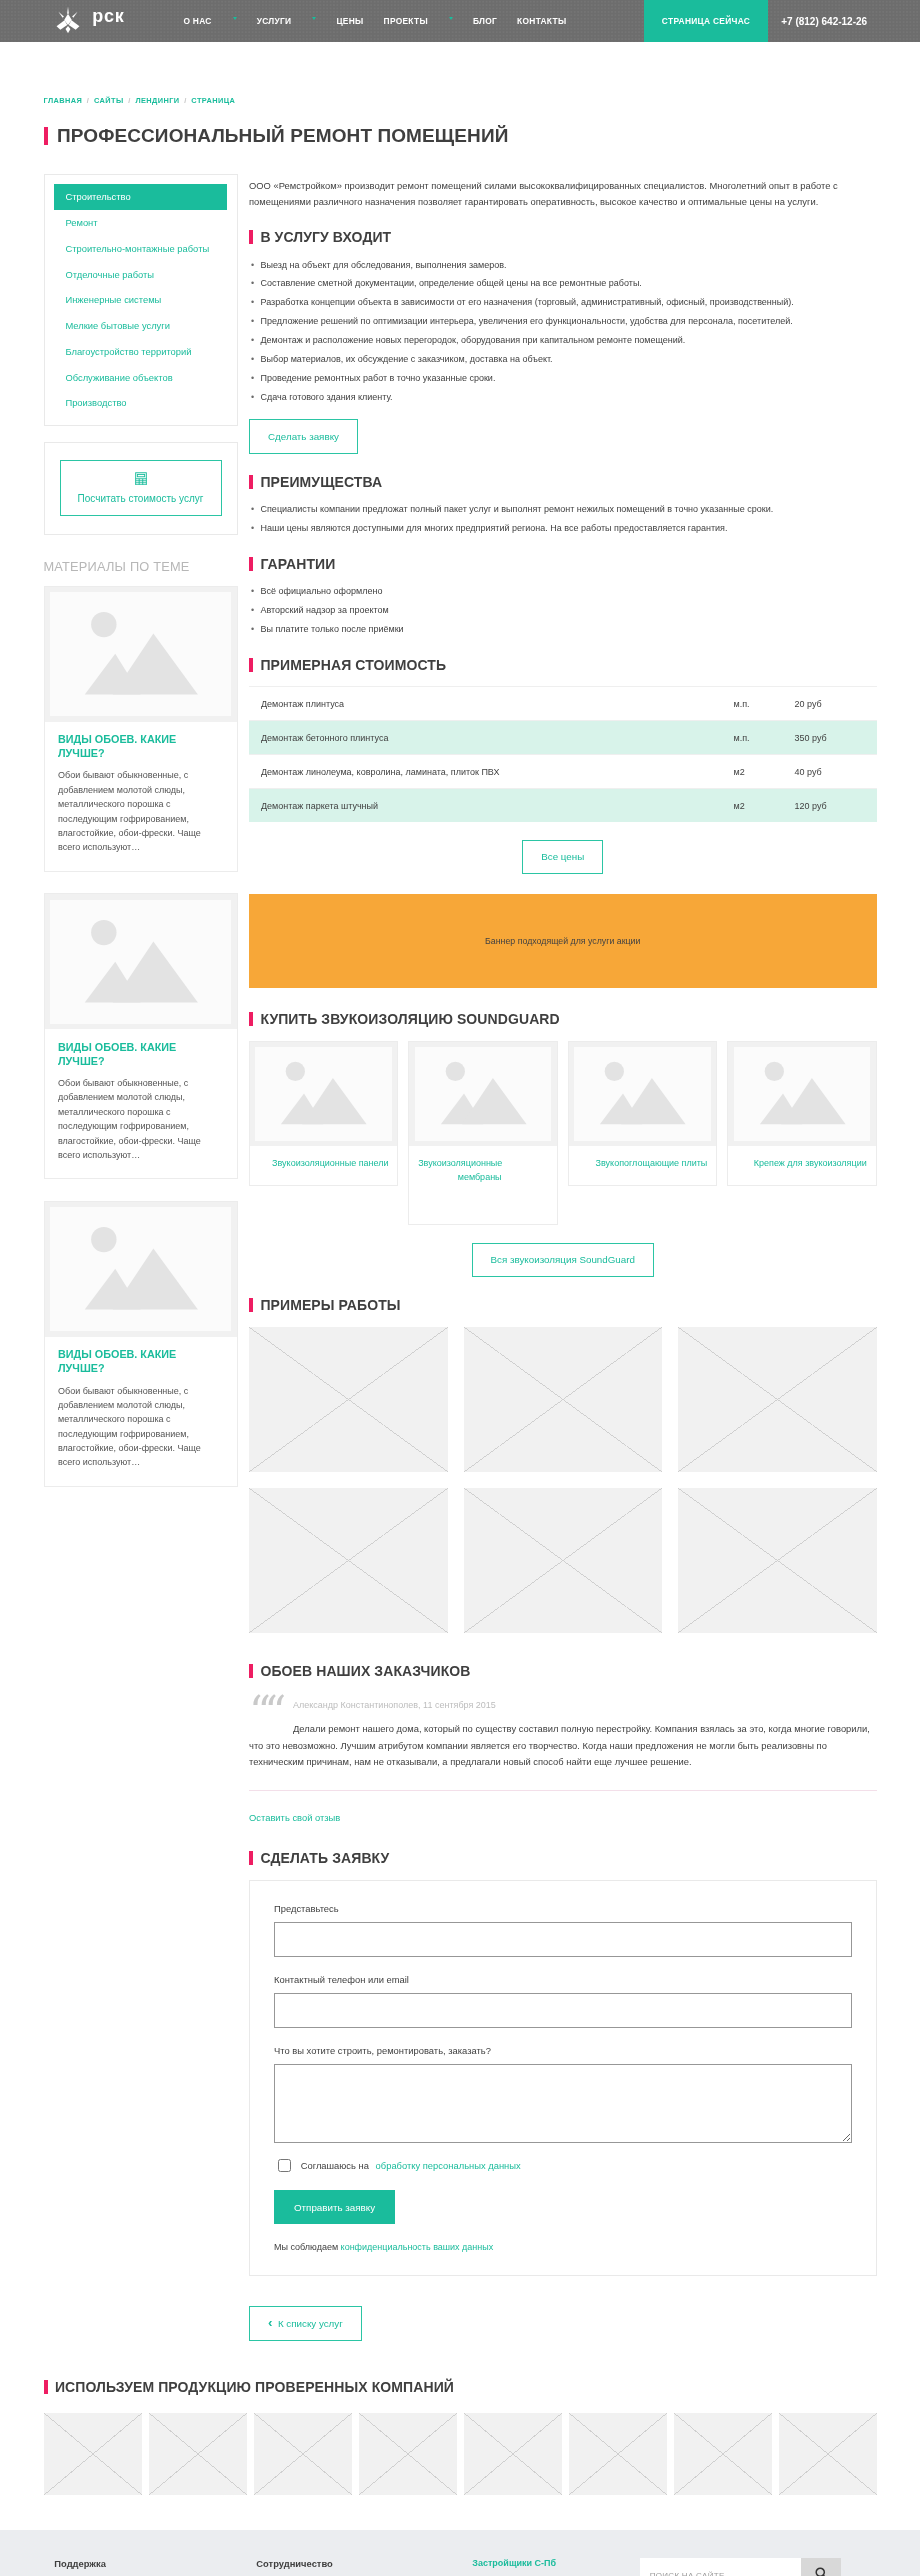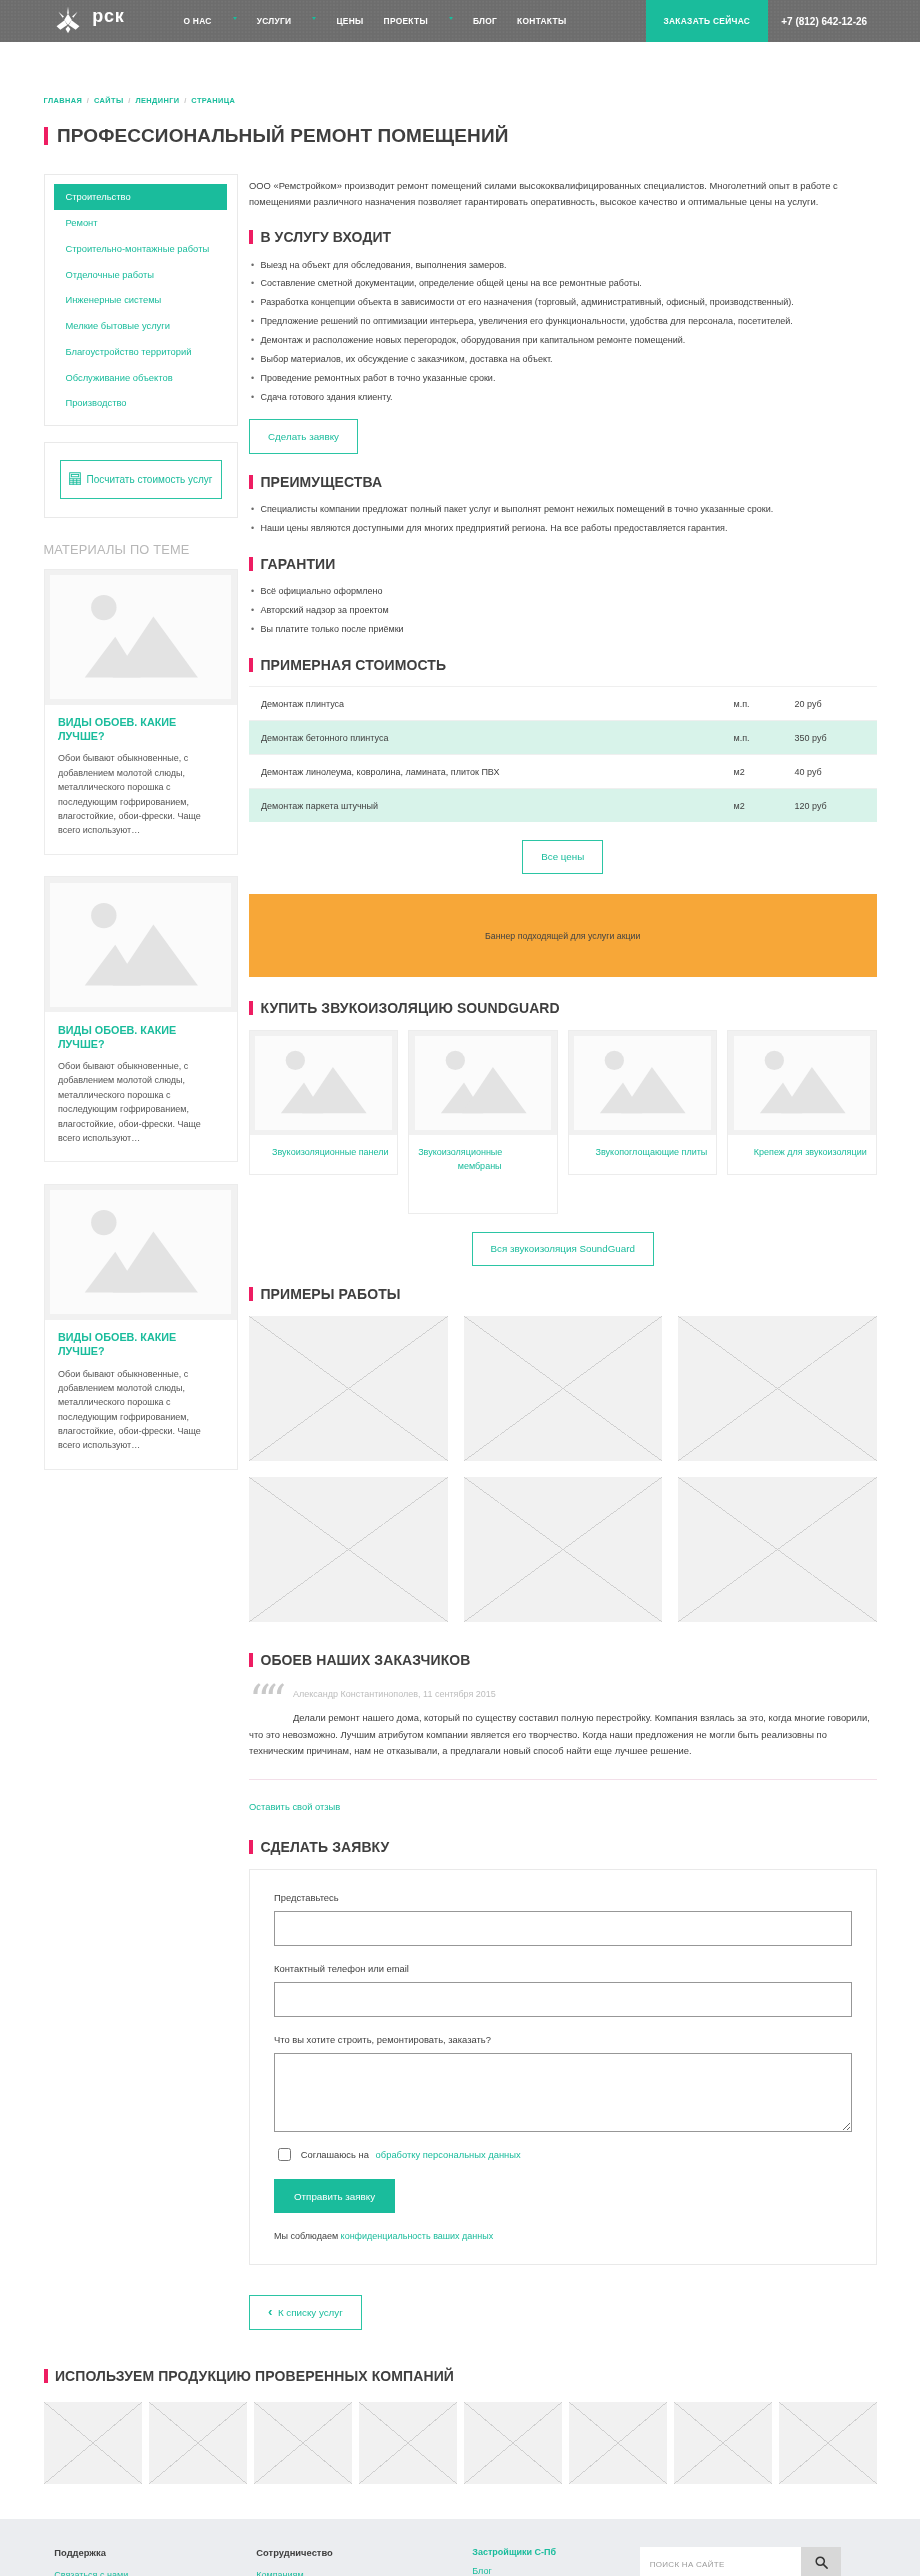--- a/index.html
+++ b/index.html
@@ -37,21 +37,21 @@
   .content { display:flex; gap:11.5px; align-items:flex-start; }
   .sidebar { width:194px; flex:none; }
   .main { flex:1; min-width:0; }
 
   
   .menu-box { border:0.7px solid #e9e9e9; padding:8.8px 0; background:#fff; }
   .menu-item { display:block; margin:0 9.4px; padding:7.4px 11.5px; color:#1abc9c; font-size:9.4px; cursor:pointer; }
   .menu-item.active { background:#1abc9c; color:#fff; }
   .calc-box { border:0.7px solid #e9e9e9; margin-top:16px; padding:17.5px 15px; background:#fff; }
   .calc-btn { width:100%; background:#fff; border:0.7px solid #2bc5a4; color:#1abc9c; font-family:inherit;
-    font-size:10px; padding:10.8px 5.4px; cursor:pointer; display:flex; align-items:center; justify-content:center; gap:6px; }
+    font-size:10px; padding:10.8px 5.4px; cursor:pointer; display:flex; align-items:center; justify-content:center; gap:6px;flex-direction:column; }
   .materials-title { color:#b7b7b7; font-size:12.8px; margin:24px 0 12px; letter-spacing:0.2px; }
   .article-card { border:0.7px solid #ececec; background:#fff; margin-bottom:21.6px; cursor:pointer; }
   .ph-frame { margin:0; padding:5.4px; background:#f1f1f1; }
   .ph-img { background:#fbfbfb; display:flex; align-items:center; justify-content:center; height:124px; }
   .ph-img svg { width:78%; height:82%; }
   .article-body { padding:10.8px 13.5px 16px; }
   .article-title { color:#1abc9c; font-size:10.8px; font-weight:bold; margin:0 0 8px; line-height:1.3; }
   .article-text { color:#545454; font-size:9px; line-height:1.6; margin:0; }
 
   
@@ -68,21 +68,21 @@
   .btn-row-center { text-align:center; margin:17.5px 0 19px; }
 
   .price-table { width:100%; border-collapse:collapse; font-size:9px; margin-top:2.7px; }
   .price-table tr.odd { background:#fff; }
   .price-table tr.odd td { border:0.7px solid #efefef; border-left:none; border-right:none; }
   .price-table tr.even { background:#d8f3ea; }
   .price-table td { padding:11.5px 12px; color:#414141; }
   .price-table td.unit { width:61px; }
   .price-table td.price { width:94px; }
 
-  .banner { height:83px; background:#f7a738; display:flex; align-items:center; justify-content:center;
+  .banner { height:94px; background:#f7a738; display:flex; align-items:center; justify-content:center;
     font-size:8.8px; color:#424242; margin:20px 0 23px; }
 
   .products { display:flex; gap:10px; align-items:flex-start; margin-bottom:13.5px; }
   .product { flex:1; border:0.7px solid #ececec; background:#fff; cursor:pointer; }
   .product .ph-img { height:94px; }
   .product-caption { padding:10.8px 8.8px 13.5px; color:#1abc9c; font-size:9px; line-height:1.55;text-align:right; }
   .product.tall { padding-bottom:25.6px; }
 
   .examples { display:grid; grid-template-columns:repeat(3,1fr); gap:16px; margin:4px 0 30px; }
   .ph-x { background:#f1f1f1;
@@ -169,21 +169,21 @@
         <span>ПРОЕКТЫ</span>
         <span class="caret"></span>
       </span>
       <span class="nav-item">
         <span>БЛОГ</span>
       </span>
       <span class="nav-item">
         <span>КОНТАКТЫ</span>
       </span>
     </nav>
-    <button class="cta">ЗАКАЗАТЬ СЕЙЧАС</button>
+    <button class="cta">СТРАНИЦА СЕЙЧАС</button>
     <span class="phone">+7 (812) 642-12-26</span>
   </div>
 </header>
 
 <div class="wrap">
 
   <div class="breadcrumb">
     <a href="#">ГЛАВНАЯ</a><span class="sep">/</span><a href="#">САЙТЫ</a><span class="sep">/</span><a href="#">ЛЕНДИНГИ</a><span class="sep">/</span><a href="#">СТРАНИЦА</a>
   </div>
 

